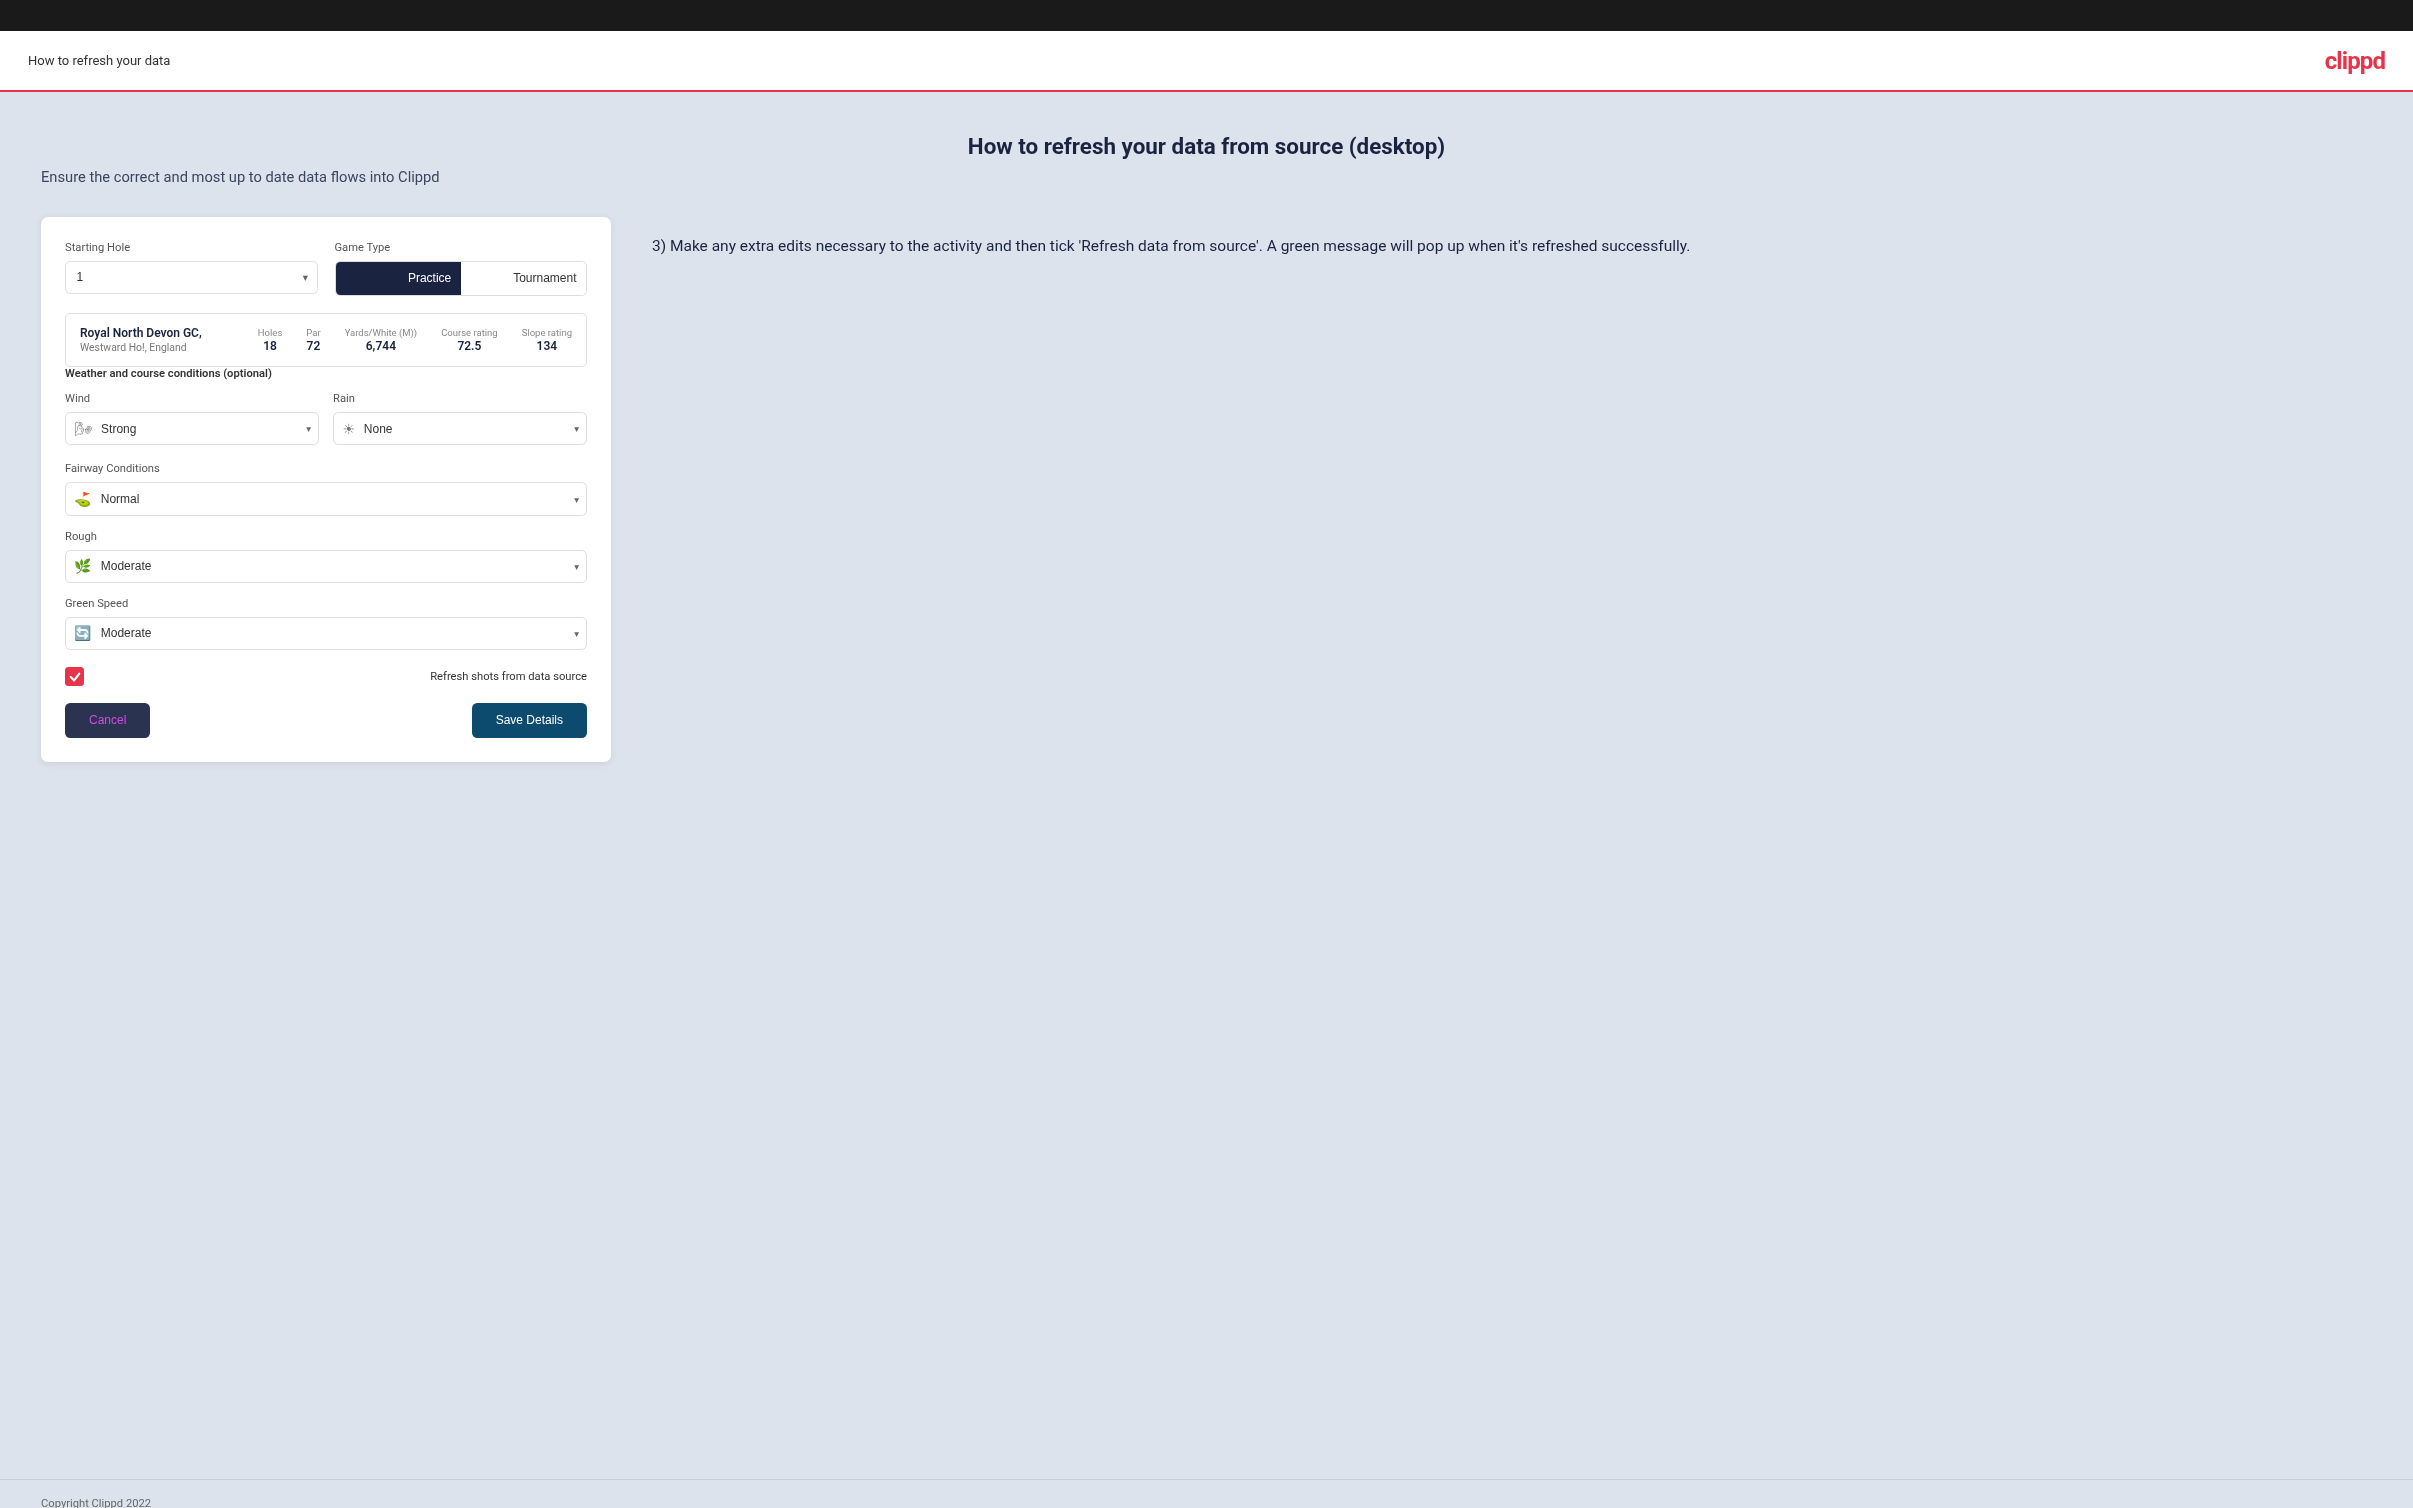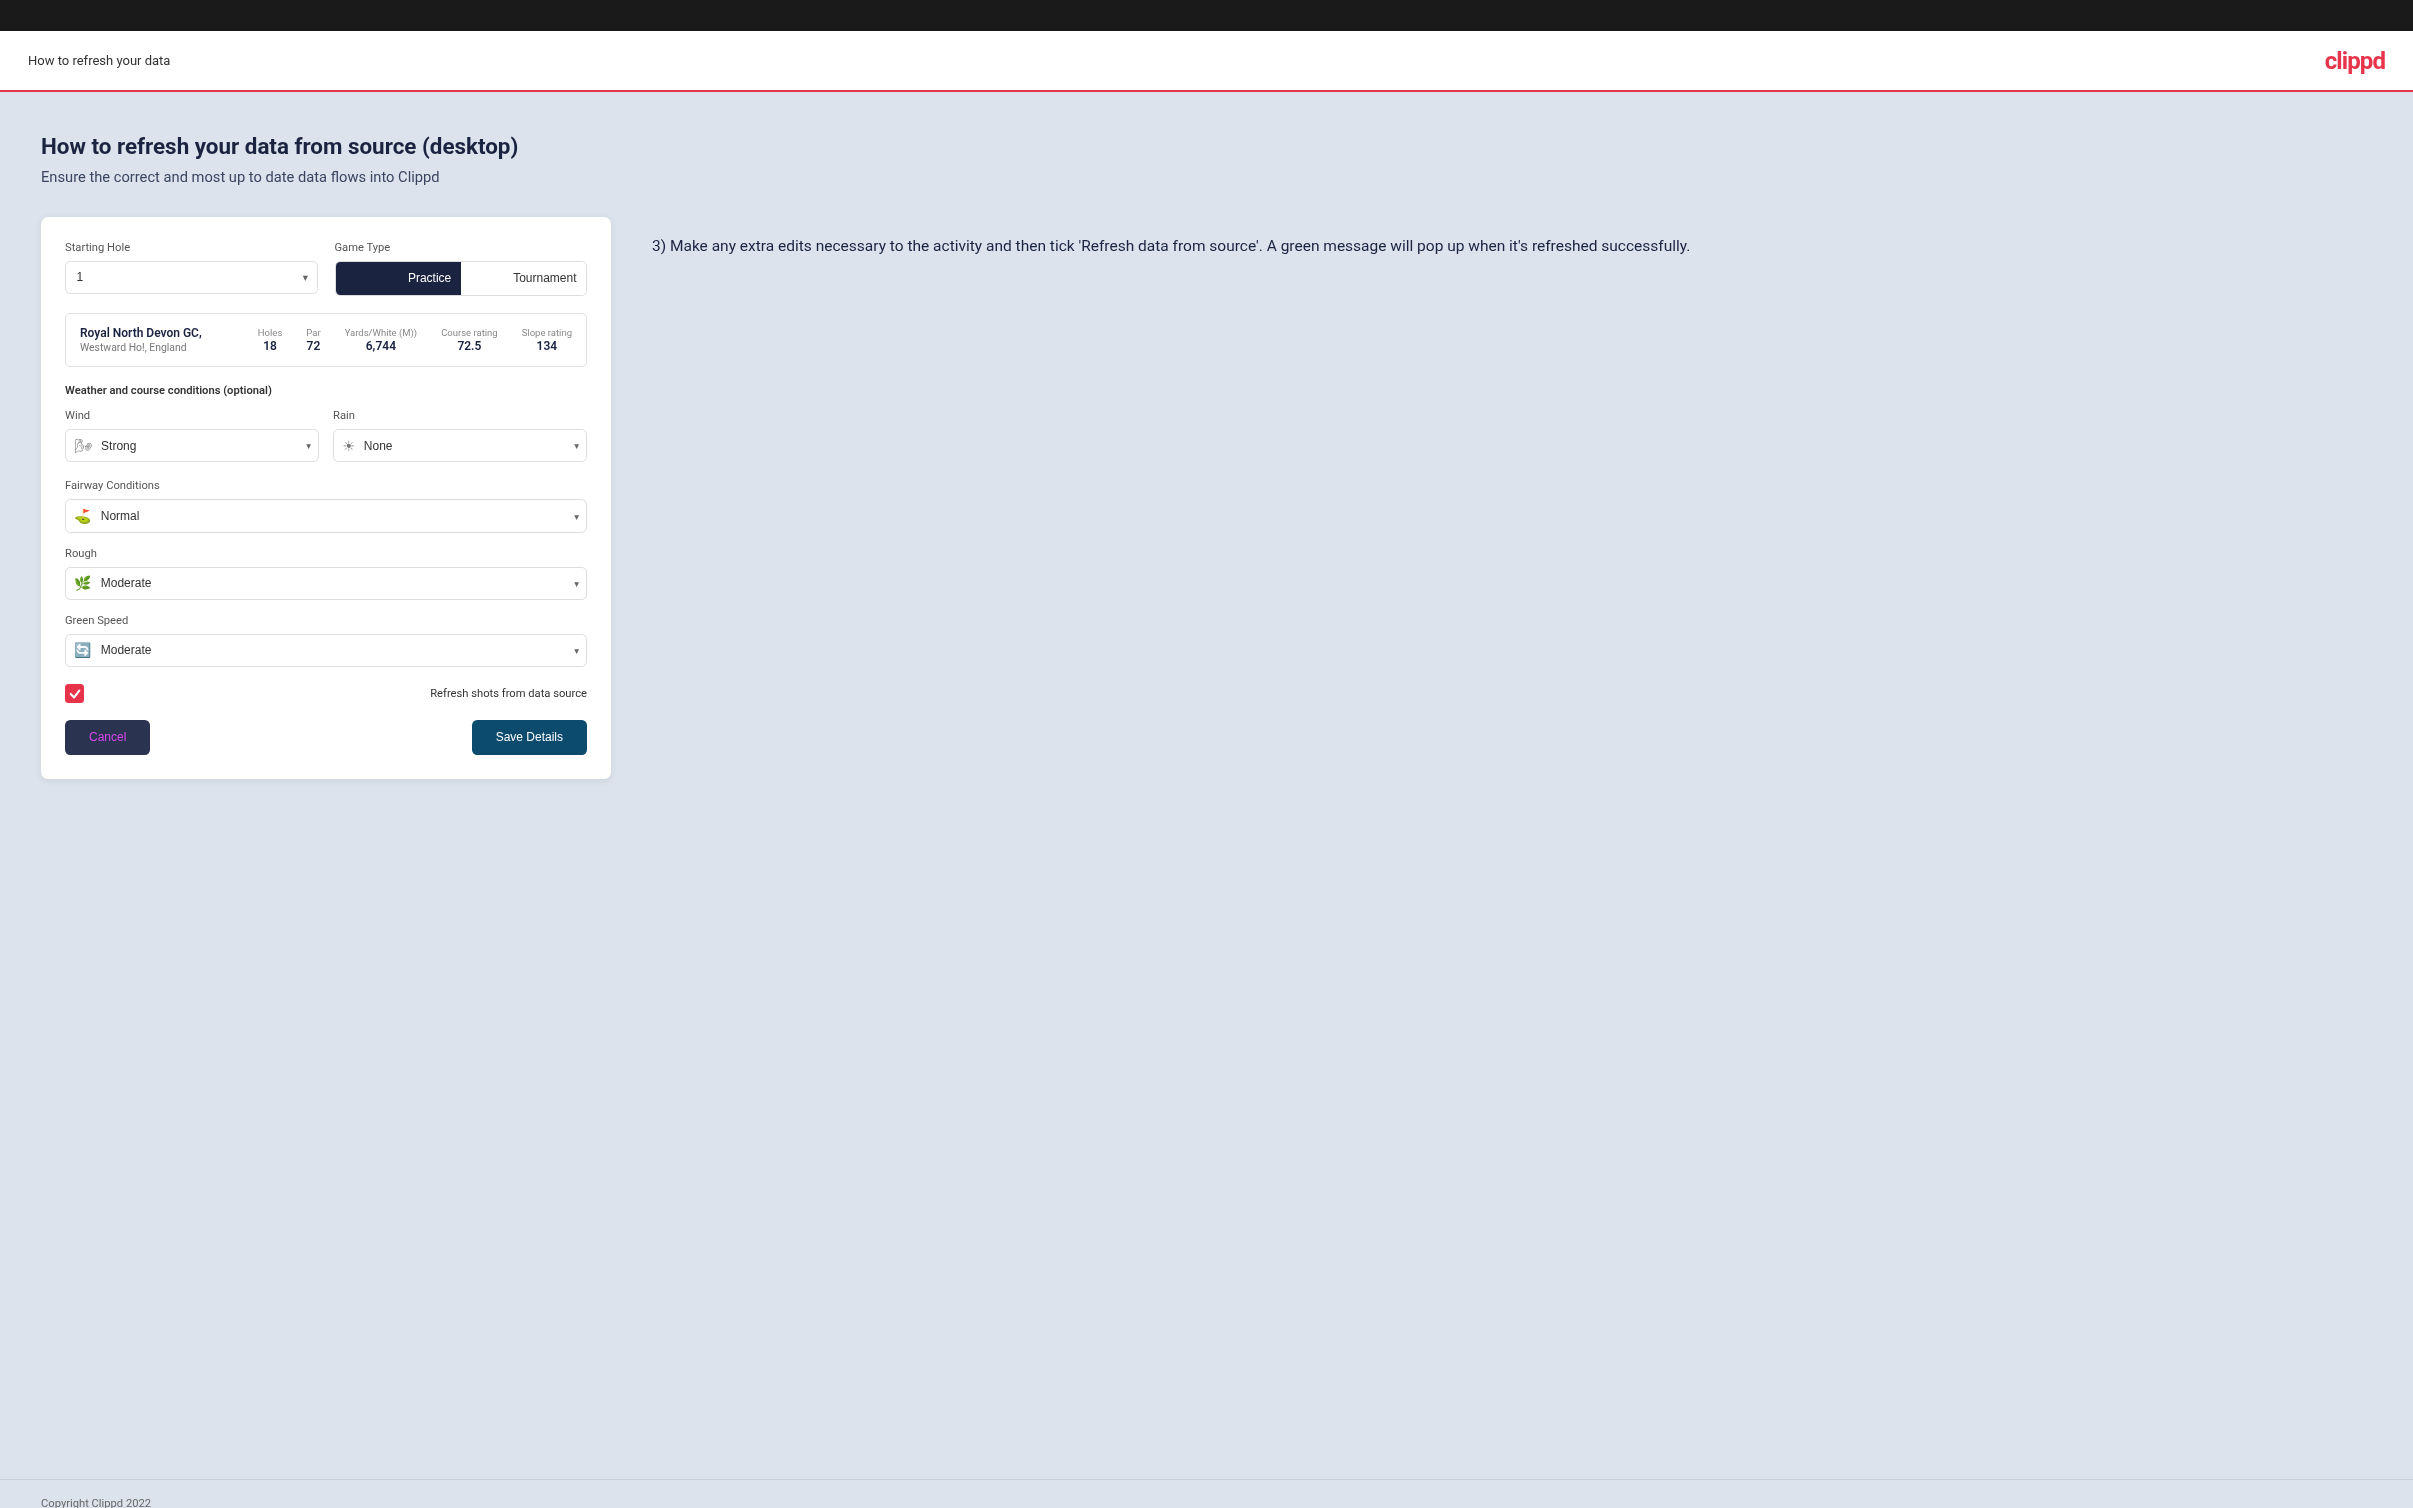--- a/index.html
+++ b/index.html
@@ -40,20 +40,21 @@
       background: #dde3ec;
       padding: 41px 41px 41px 41px;
       min-height: calc(100vh - 121px);
     }
 
     .page-title {
       font-size: 22.4px;
       font-weight: 700;
       color: #1a2340;
       margin-bottom: 8.6px;
+      text-align: center;
     }
 
     .page-subtitle {
       font-size: 14.7px;
       color: #3a4560;
       margin-bottom: 31px;
     }
 
     .content-layout {
       display: flex;
@@ -131,21 +132,20 @@
 
     .game-type-btn.inactive {
       background: #fff;
       color: #333;
     }
 
     .course-info-box {
       border: 0.9px solid #e0e0e0;
       border-radius: 5.2px;
       padding: 12px 14px;
-      margin-bottom: 17px;
       display: flex;
       align-items: center;
       justify-content: space-between;
     }
 
     .course-name {
       font-size: 12px;
       font-weight: 600;
       color: #1a2340;
     }

